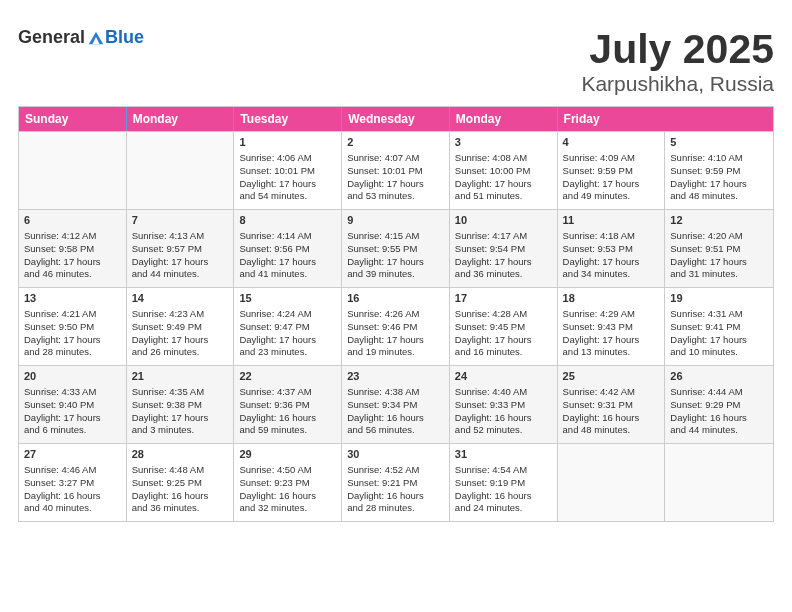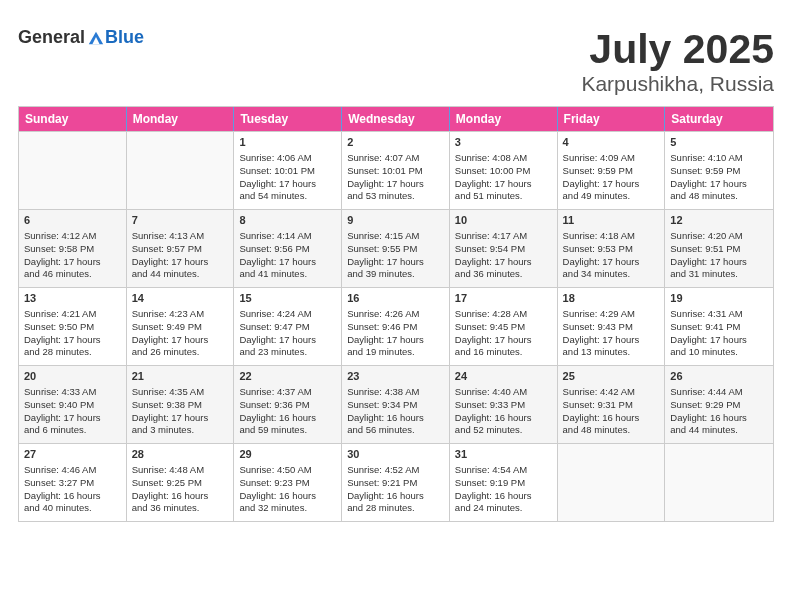--- a/index.html
+++ b/index.html
@@ -126,21 +126,20 @@
   </div>
 
   <div class="calendar">
     <div class="cal-header-row">
     <div class="cal-header-cell">Sunday</div>
         <div class="cal-header-cell">Monday</div>
         <div class="cal-header-cell">Tuesday</div>
         <div class="cal-header-cell">Wednesday</div>
         <div class="cal-header-cell">Monday</div>
         <div class="cal-header-cell">Friday</div>
-        <div class="cal-header-cell">Saturday</div>
       </div>
     <div class="cal-body">
     <div class="cal-row">
           <div class="cal-cell empty"></div>
           <div class="cal-cell empty"></div>
           <div class="cal-cell">
             <div class="day-num">1</div>
             <span class="cell-line">Sunrise: 4:06 AM</span>
             <span class="cell-line">Sunset: 10:01 PM</span>
             <span class="cell-line">Daylight: 17 hours</span>

